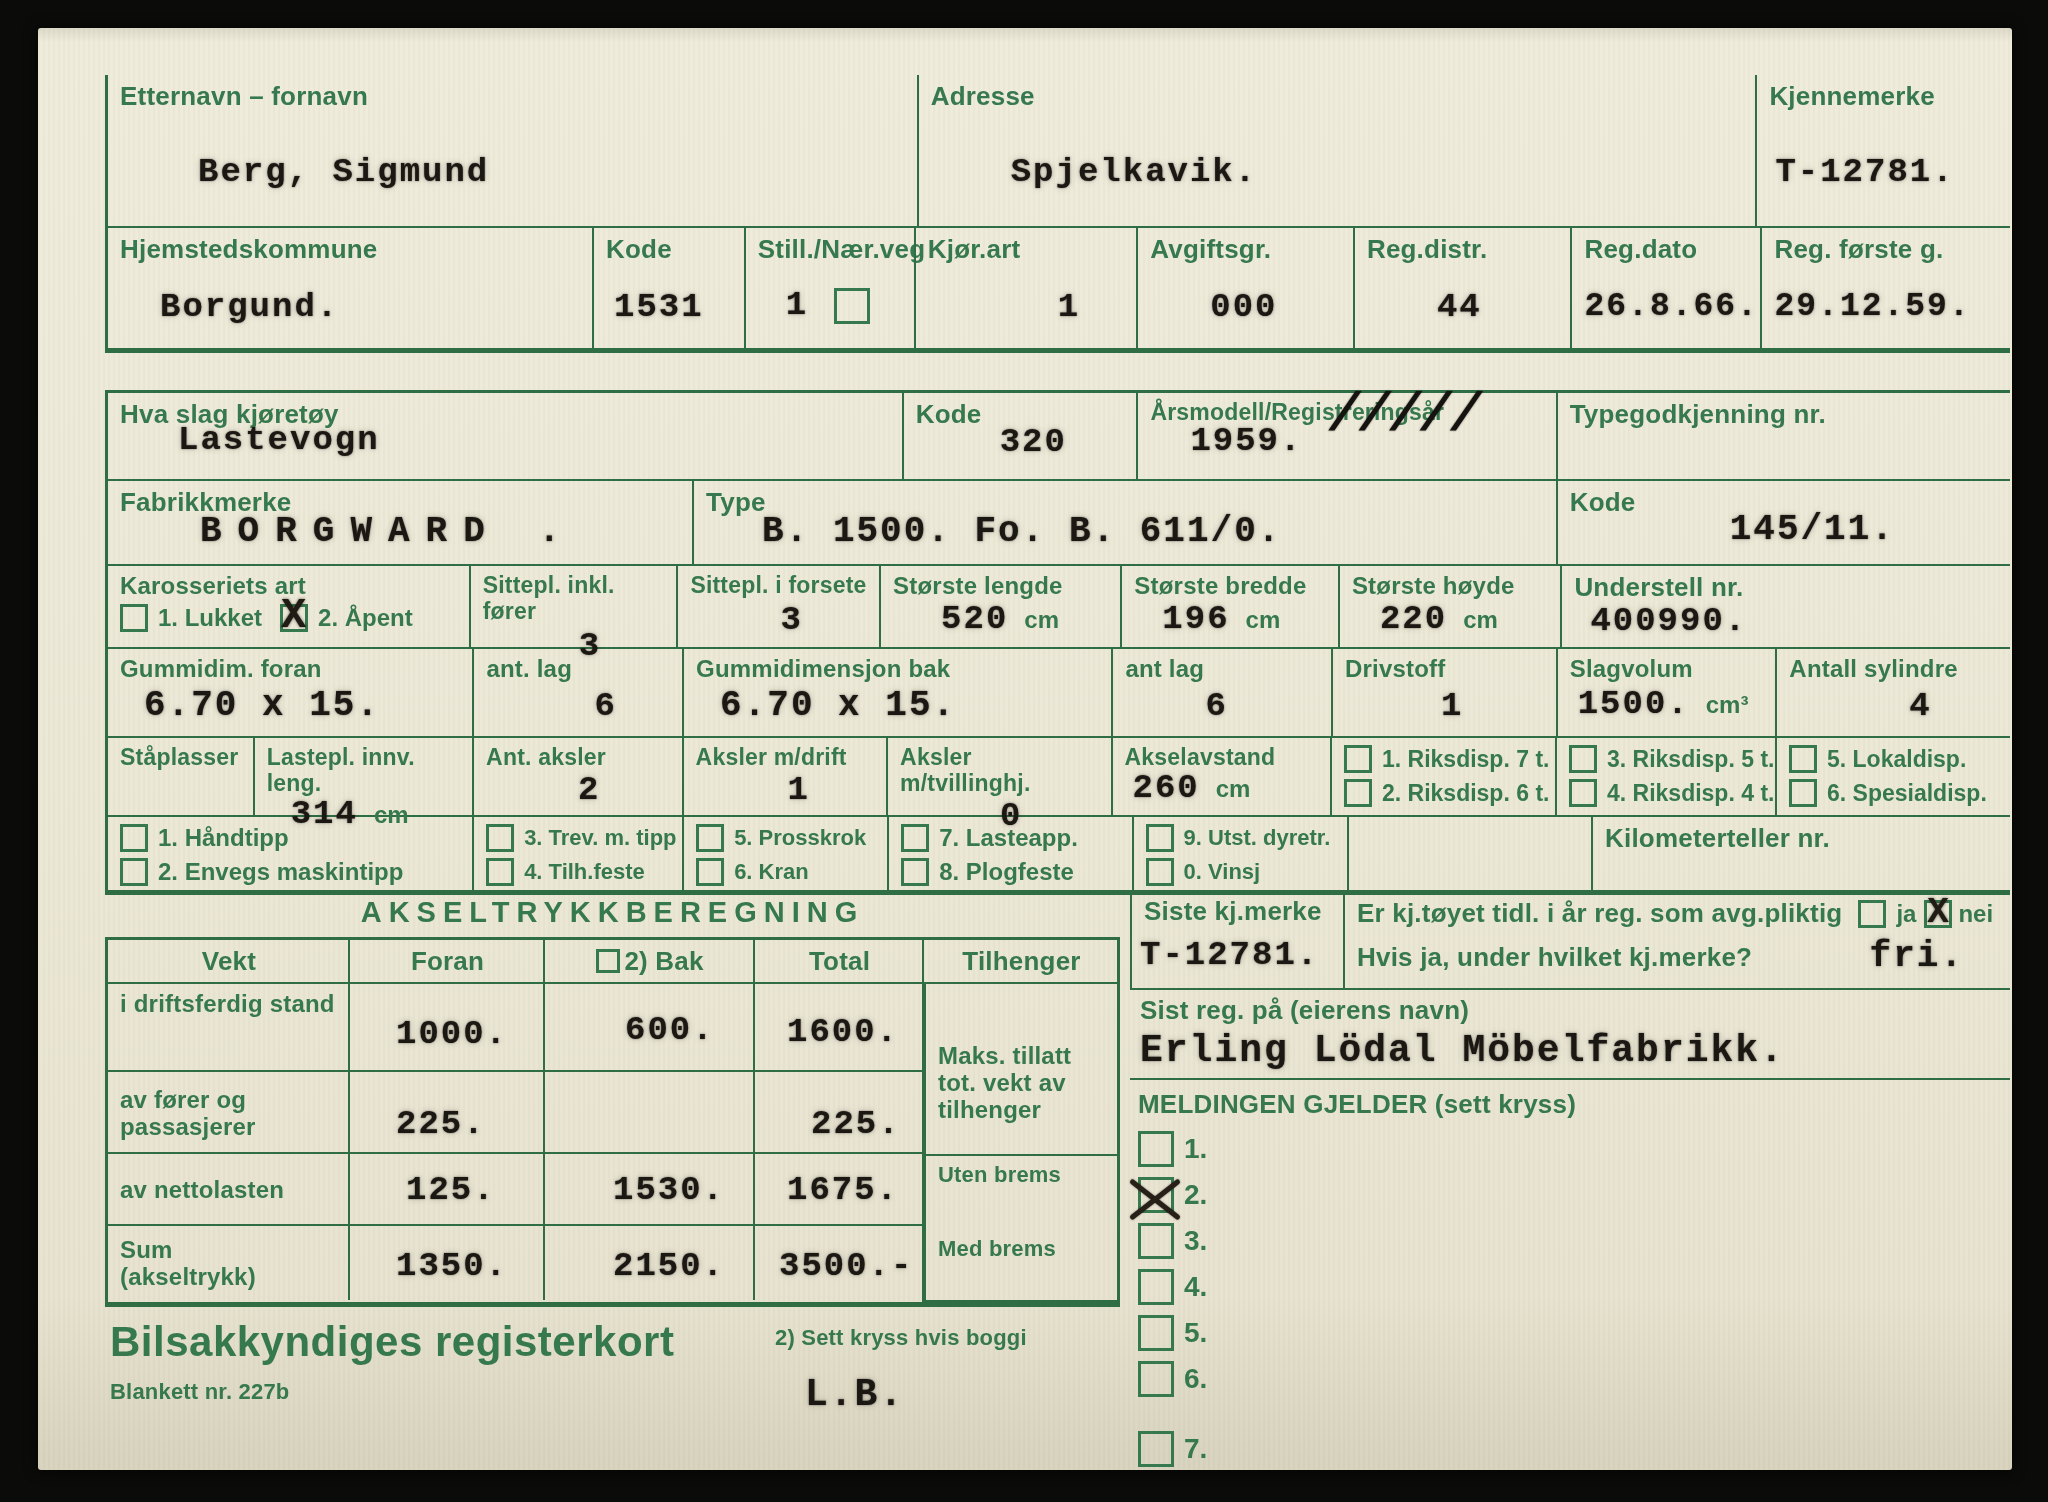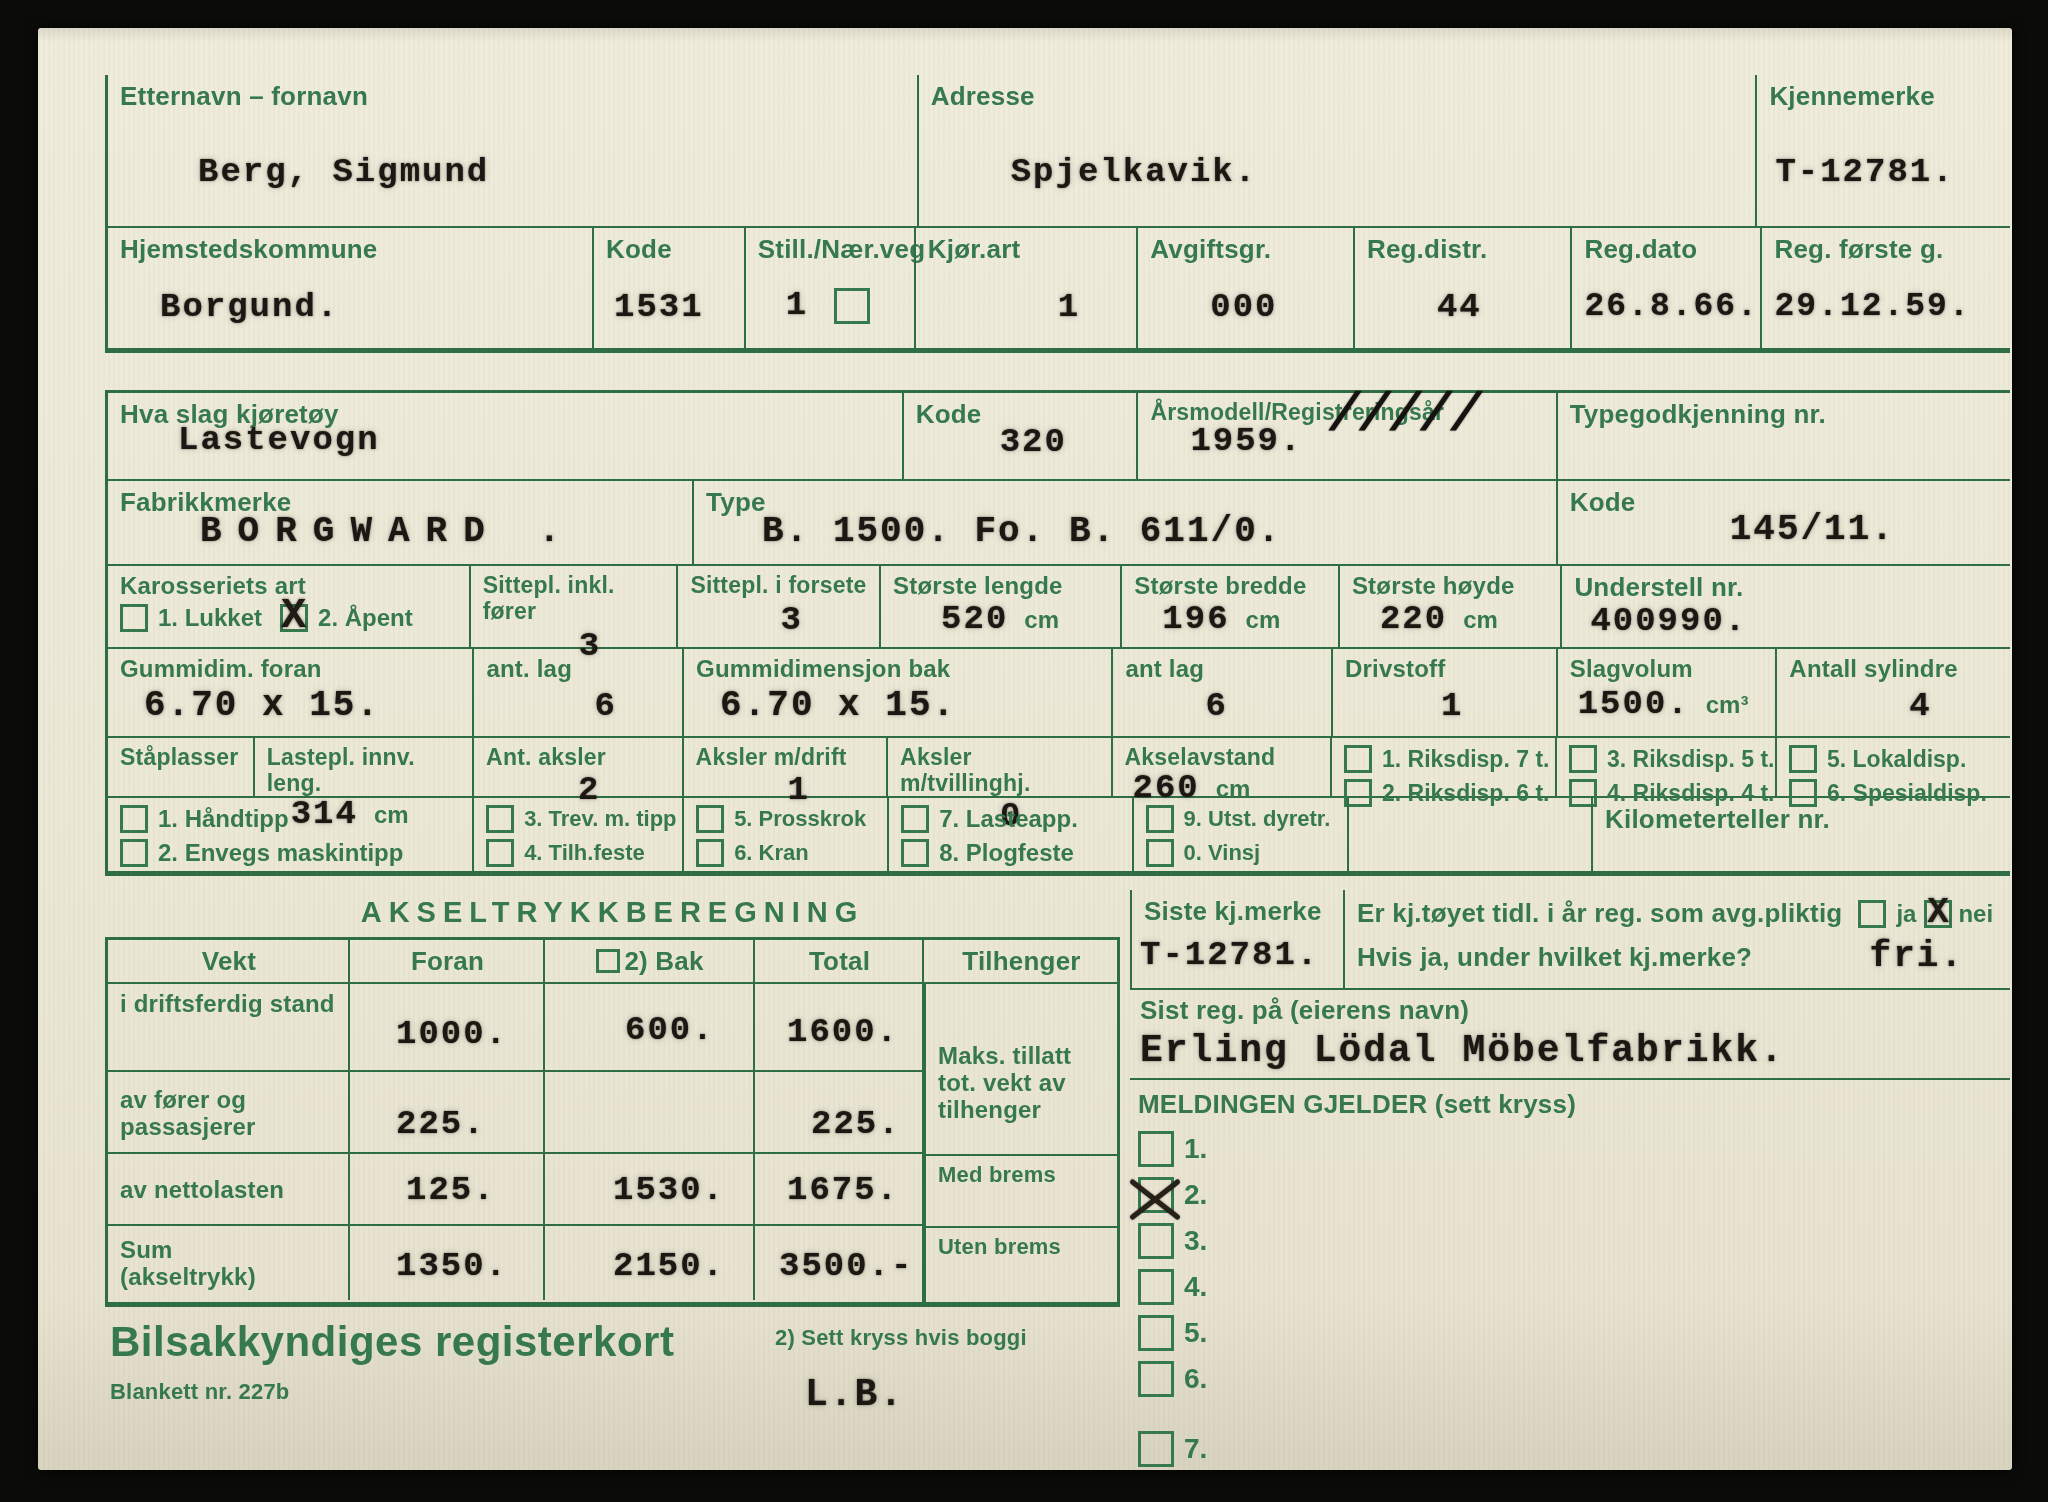--- a/index.html
+++ b/index.html
@@ -222,21 +222,21 @@
           <span class="val" style="margin-left:8px">1500.</span>
           <span class="unit">cm³</span>
         </div>
       </div>
       <div class="c" style="width:235px">
         <span class="lbl md">Antall sylindre</span>
         <div class="val" style="margin:6px 0 0 120px">4</div>
       </div>
     </div>
 
-    <div class="row bb" style="height:60px">
+    <div class="row bb" style="height:79px">
       <div class="c" style="width:145px">
         <span class="lbl sm">Ståplasser</span>
       </div>
       <div class="c" style="width:220px">
         <span class="lbl sm">Lastepl. innv. leng.</span>
         <div class="vrow" style="margin-top:0px">
           <span class="val" style="margin-left:24px">314</span>
           <span class="unit">cm</span>
         </div>
       </div>
@@ -414,22 +414,22 @@
               <div class="val" style="margin:16px 0 0 12px">3500.-</div>
             </div>
         </div>
       </div>
 
       <div style="width:195px;border-left:2px solid var(--line)">
         <div class="c bb" style="height:44px;text-align:center"><span class="lbl">Tilhenger</span></div>
         <div class="c bb" style="height:172px">
             <span class="lbl md" style="display:block;margin-top:52px">Maks. tillatt tot. vekt av tilhenger</span>
           </div>
+        <div class="c" style="height:74px"><span class="lbl" style="font-size:22px">Uten brems</span></div>
         <div class="c bb" style="height:72px"><span class="lbl" style="font-size:22px">Med brems</span></div>
-        <div class="c" style="height:74px"><span class="lbl" style="font-size:22px">Uten brems</span></div>
       </div>
     </div>
   </div>
 
   <div class="sec" style="left:1092px;top:862px;width:880px">
     <div class="row bb" style="height:100px;border-left:2px solid var(--line)">
       <div class="c" style="width:213px;border-right:2px solid var(--line)">
         <span class="lbl">Siste kj.merke</span>
         <div class="val" style="margin:12px 0 0 -4px">T-12781.</div>
       </div>

